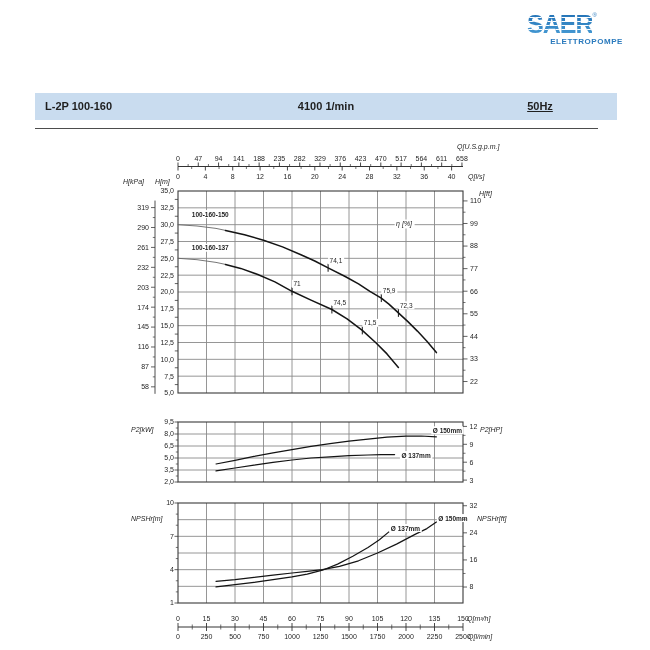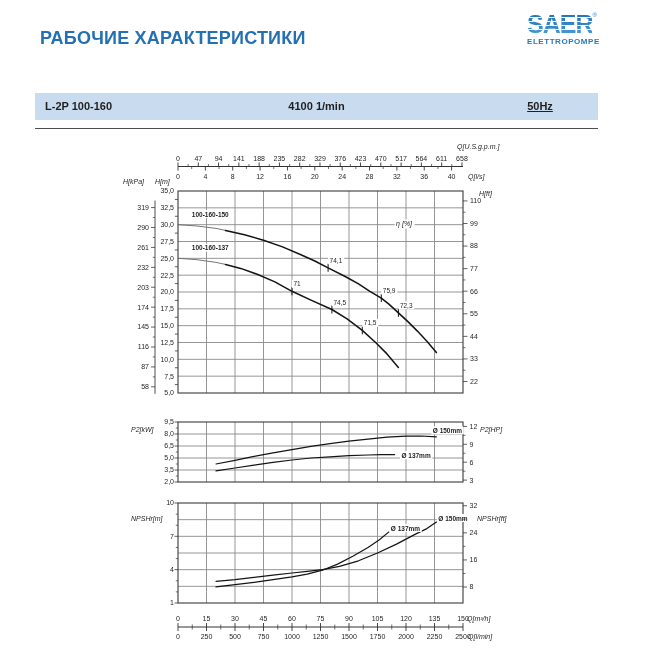--- a/index.html
+++ b/index.html
@@ -7,33 +7,32 @@
         font-family:"Liberation Sans",sans-serif;}
   .page-title{position:absolute;left:40px;top:28px;font-size:18px;font-weight:bold;
         color:#2470b3;letter-spacing:0.2px;}
   .logo{position:absolute;left:527px;top:12px;width:96px;text-align:left;line-height:1;}
   .logo-brand{font-size:25px;font-weight:700;color:#2a7abd;letter-spacing:-1px;
         background-image:repeating-linear-gradient(0deg,#ffffff 0 1px,transparent 1px 4px),
                          linear-gradient(180deg,#1d6bb0 0%,#4ba0d8 100%);
         -webkit-background-clip:text;background-clip:text;}
   @supports (-webkit-background-clip:text){.logo-brand{color:transparent;}}
   .logo-reg{font-size:6px;color:#2a7abd;vertical-align:top;}
-  .logo-sub{font-size:8px;font-weight:bold;color:#2a7abd;letter-spacing:0.55px;margin-top:1px;}
-  .header-bar{position:absolute;left:35px;top:93px;width:563px;height:27px;background:#c9dcef;}
+  .logo-sub{font-size:8px;font-weight:bold;color:#2a7abd;letter-spacing:0.55px;margin-top:1px;text-align:right;}
+  .header-bar{position:absolute;left:35px;top:93px;width:563px;height:27px;background:#c9dcef;padding-left:19px;}
   .hb-model{position:absolute;left:10px;top:7px;font-size:11px;font-weight:bold;color:#1f1f1f;}
   .hb-speed{position:absolute;left:0;right:0;top:7px;text-align:center;font-size:11px;font-weight:bold;color:#1f1f1f;}
   .hb-freq{position:absolute;left:445px;top:7px;width:120px;text-align:center;font-size:11px;font-weight:bold;color:#1f1f1f;text-decoration:underline;}
   .divider{position:absolute;left:35px;top:128px;width:563px;height:1px;background:#4d4d4d;}
   svg text{font-family:"Liberation Sans",sans-serif;}
 </style>
 </head>
 <body>
 
 <div class="page">
-  <div class="page-title">РАБОЧИЕ ХАРАКТЕРИСТИКИ</div>
 
   <div class="logo">
     <span class="logo-brand">SAER</span><span class="logo-reg">®</span>
     <div class="logo-sub">ELETTROPOMPE</div>
   </div>
 
   <div class="header-bar">
     <span class="hb-model">L-2P 100-160</span>
     <span class="hb-speed">4100 1/min</span>
     <span class="hb-freq">50Hz</span>

